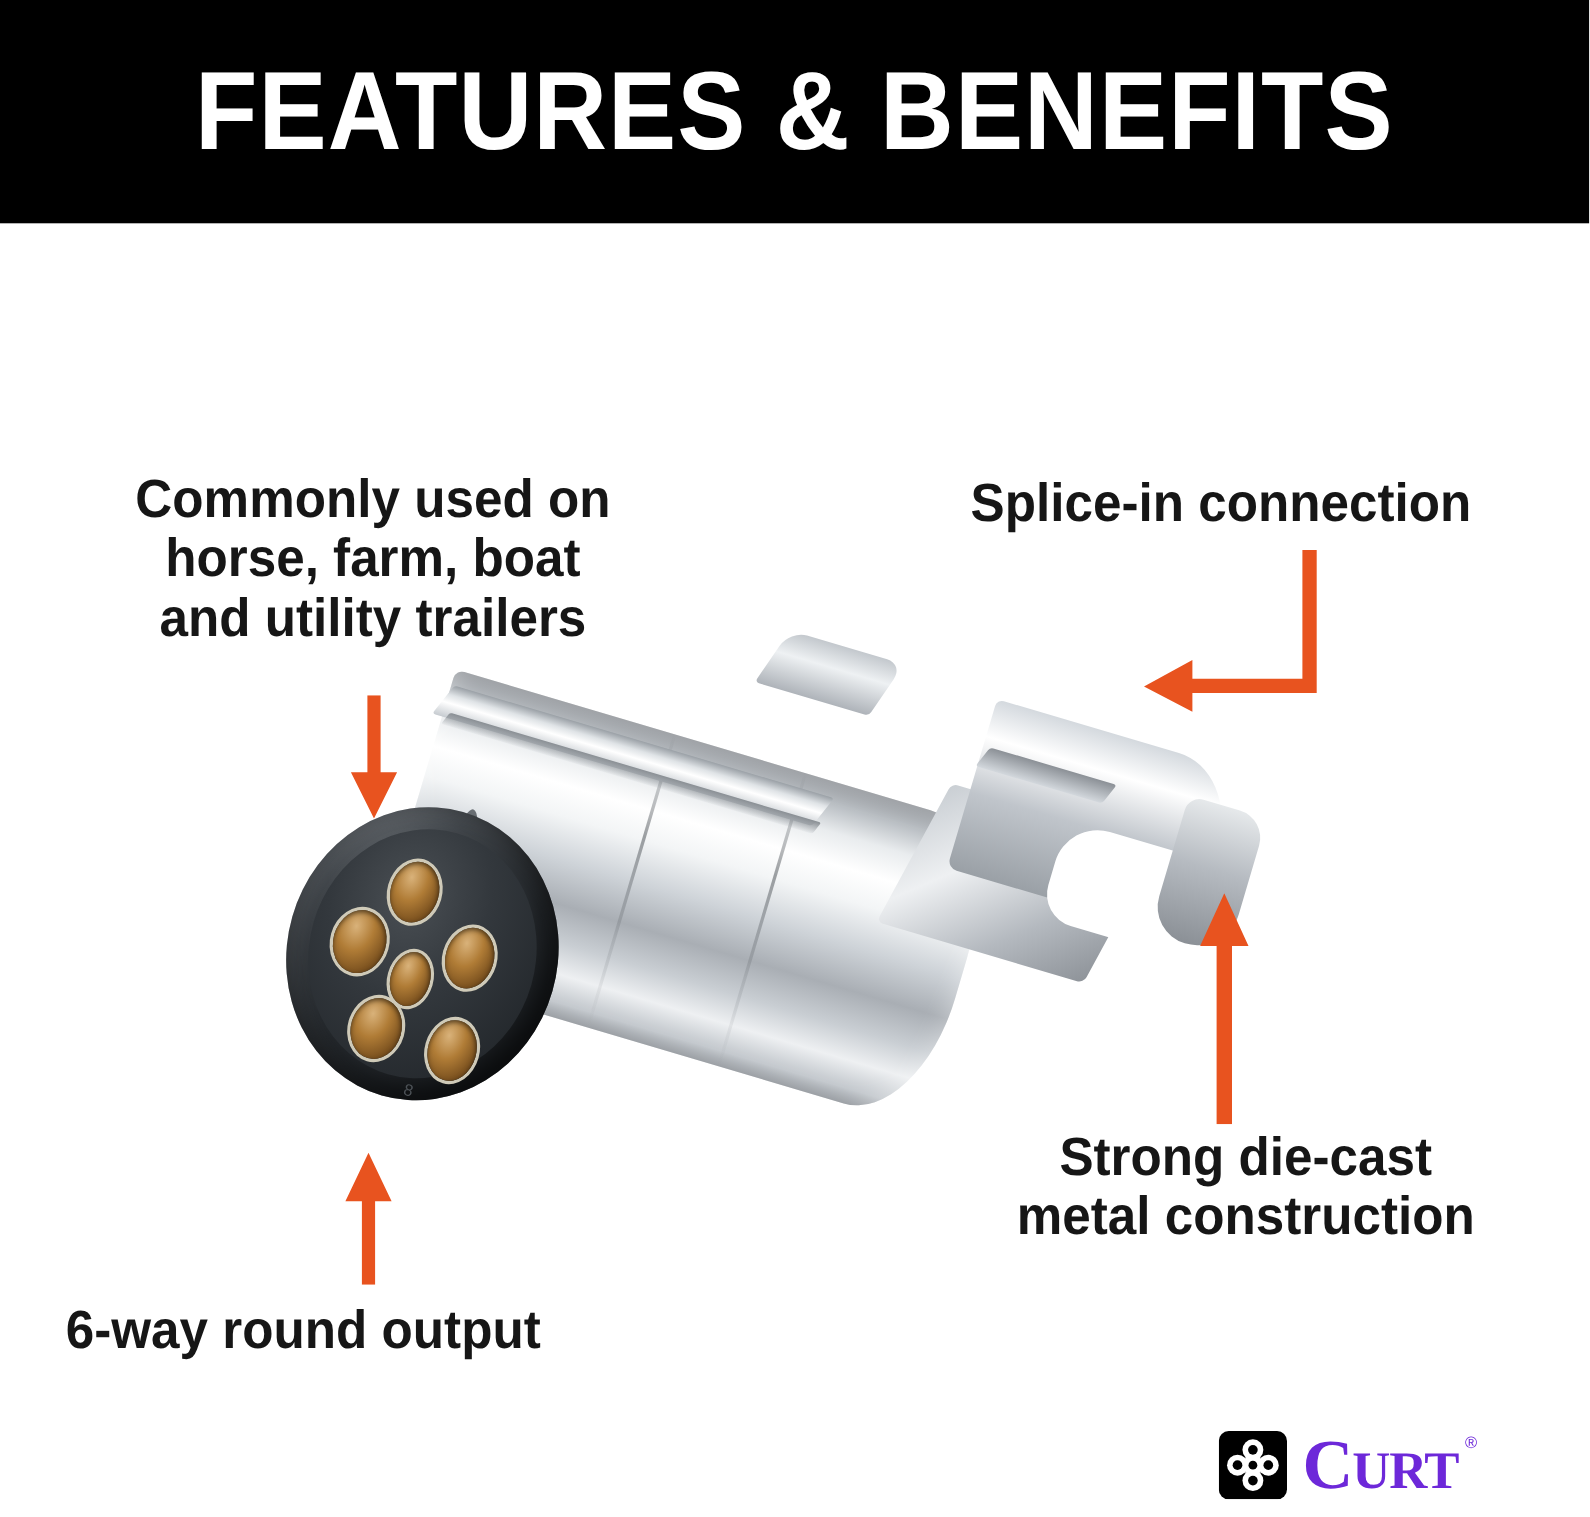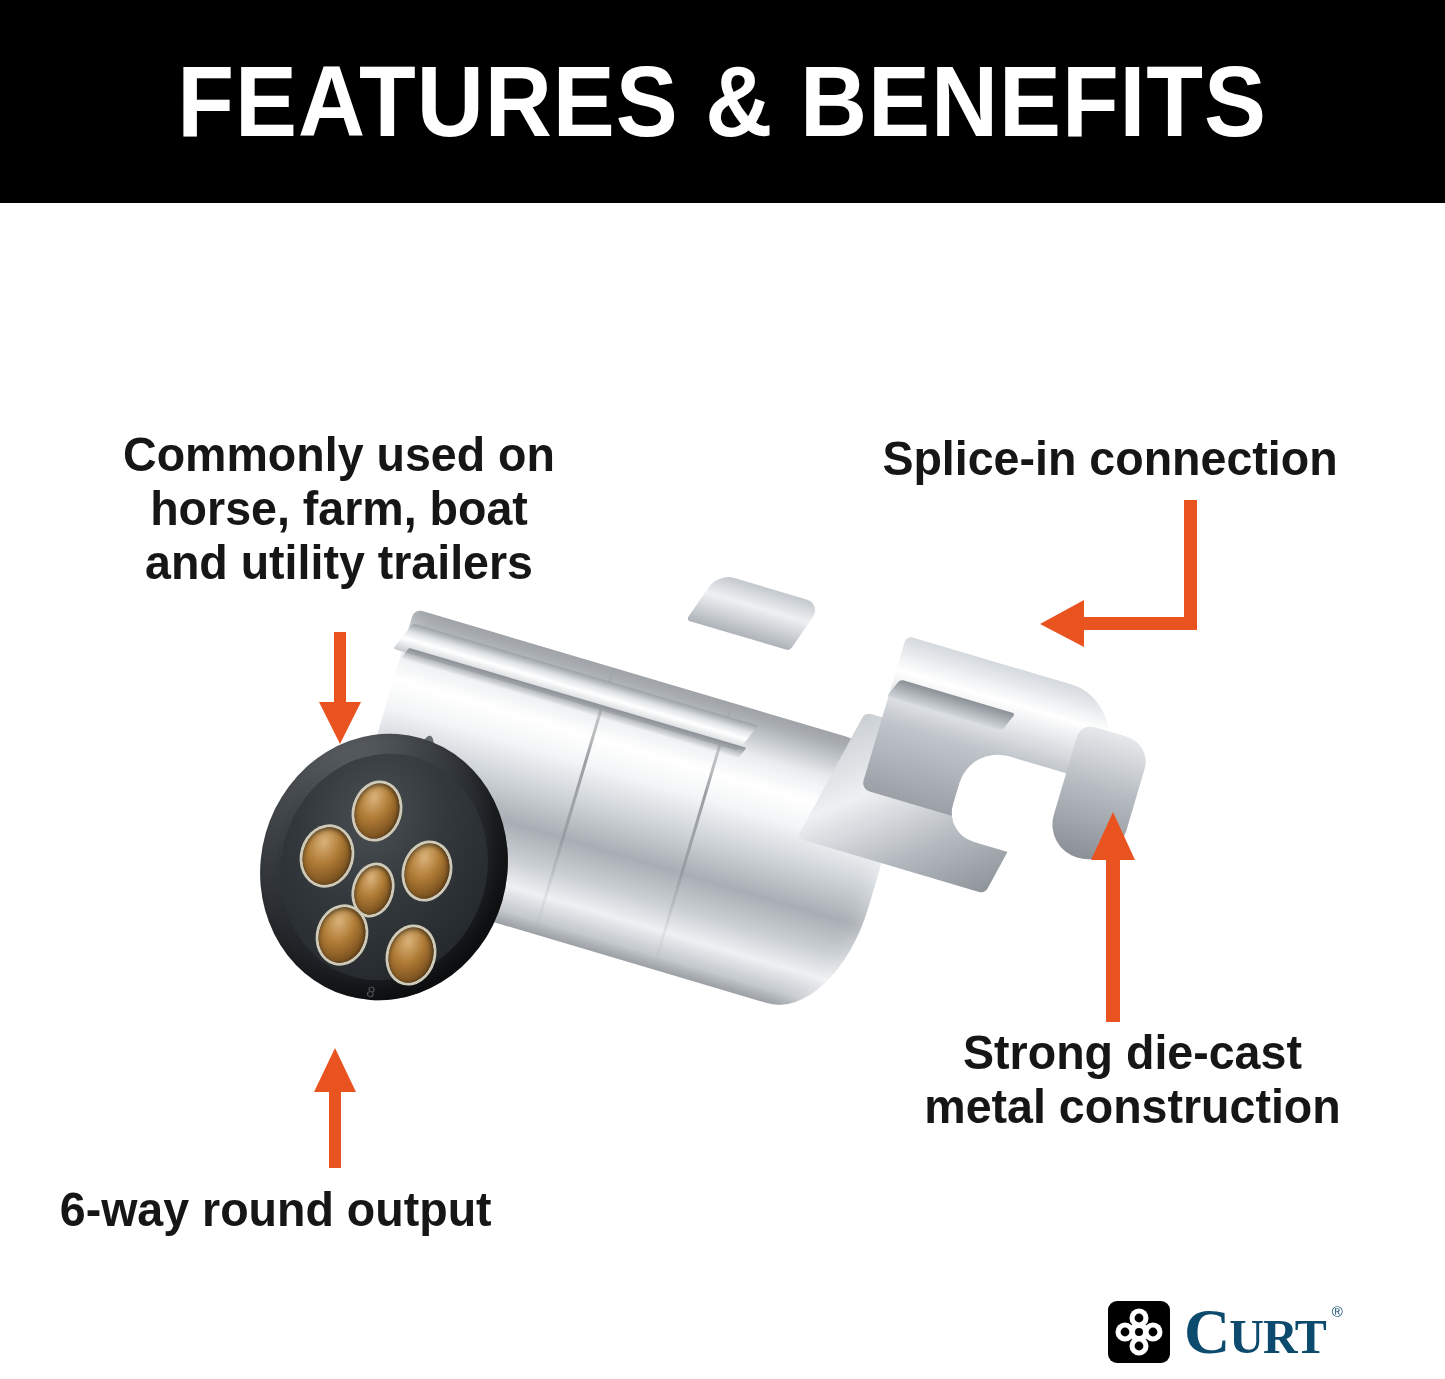--- a/index.html
+++ b/index.html
@@ -255,21 +255,21 @@
   #logo-badge {
     width: 62px; height: 62px;
     flex: 0 0 auto;
   }
   #logo-wordmark {
     margin-left: 14px;
     font-family: "Liberation Serif", serif;
     font-weight: bold;
     font-size: 64px;
     line-height: 1;
-    color: #0c4a6e;
+    color: #6d28d9;
     letter-spacing: -1px;
     position: relative;
     white-space: nowrap;
   }
   #logo-wordmark .small {
     font-size: 48px;
   }
   #logo-reg {
     position: absolute;
     right: -16px;

